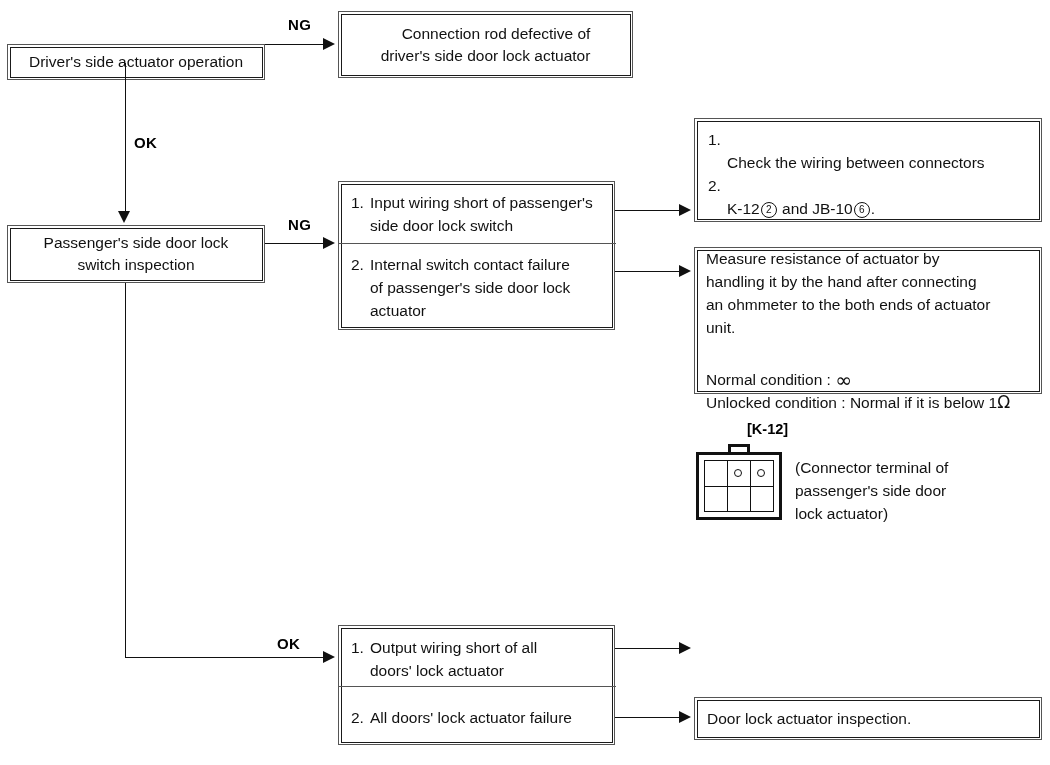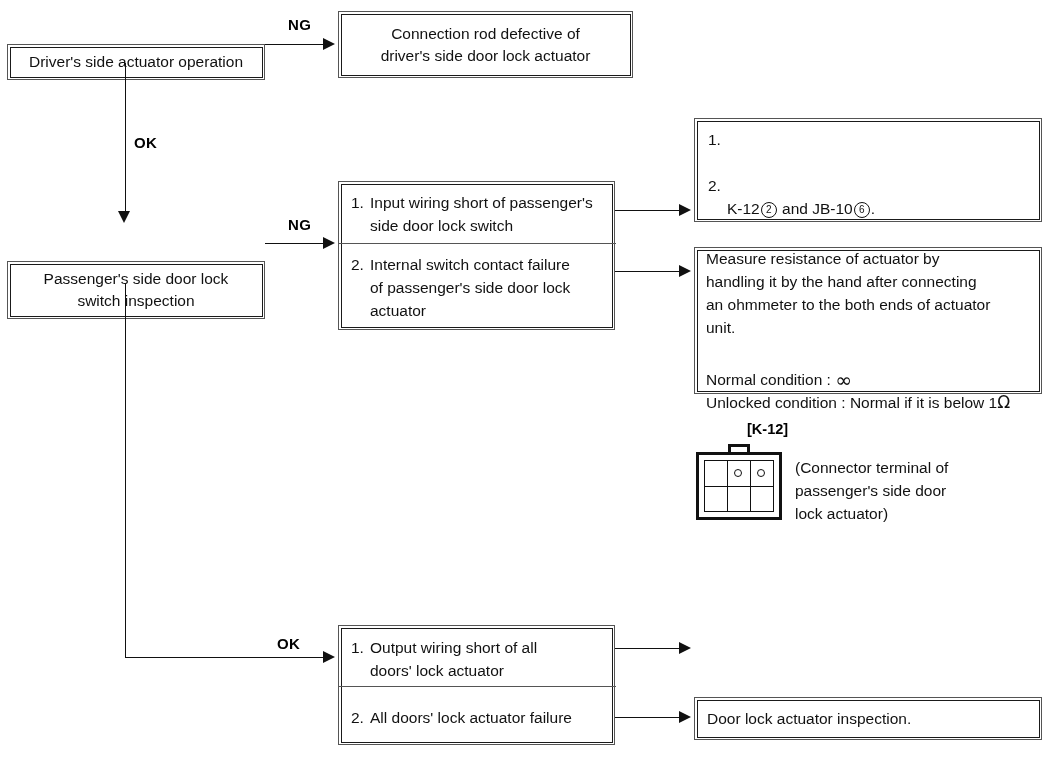--- a/index.html
+++ b/index.html
@@ -187,31 +187,31 @@
       <span class="cell-text">Driver's side actuator operation</span>
     </div>
   </div>
 
   <div class="hline" style="left:265px; top:44px; width:60px;"></div>
   <div class="arrow-right" style="left:323px; top:37.5px;"></div>
   <div class="label" style="left:288px; top:16px;">NG</div>
 
   <div class="box" style="left:338px; top:11px; width:295px; height:67px;">
     <div class="box-inner"></div>
-    <div class="cell center" style="left:0; top:0; right:0; bottom:0; padding:0 10px;">
+    <div class="cell center" style="left:0; top:0; right:0; bottom:0; padding:0 10px;text-align:right;">
       <span class="cell-text">Connection rod defective of
 driver's side door lock actuator</span>
     </div>
   </div>
 
   <div class="vline" style="left:125px; top:63px; height:150px;"></div>
   <div class="arrow-down" style="left:118px; top:211px;"></div>
   <div class="label" style="left:134px; top:134px;">OK</div>
 
-  <div class="box" style="left:7px; top:225px; width:258px; height:58px;margin-top:36px;">
+  <div class="box" style="left:7px; top:225px; width:258px; height:58px;">
     <div class="box-inner"></div>
     <div class="cell center" style="left:0; top:0; right:0; bottom:0; padding:0 8px;">
       <span class="cell-text">Passenger's side door lock
 switch inspection</span>
     </div>
   </div>
 
   <div class="hline" style="left:265px; top:243px; width:60px;"></div>
   <div class="arrow-right" style="left:323px; top:236.5px;"></div>
   <div class="label" style="left:288px; top:216px;">NG</div>
@@ -242,21 +242,21 @@
   <div class="hline" style="left:615px; top:271px; width:66px;"></div>
   <div class="arrow-right" style="left:679px; top:264.5px;"></div>
 
   <div class="box" style="left:694px; top:118px; width:348px; height:104px;">
     <div class="box-inner"></div>
   </div>
   <div class="numlist" style="left:708px; top:128px; width:326px;">
     <div class="li">
       <span class="num">1.</span>
       <span class="body">
-        <br>
+        <span>Check the wiring between connectors</span><br>
         <span>K-12</span><span class="circ">2</span><span> and JB-10</span><span class="circ">6</span><span>.</span>
       </span>
     </div>
   </div>
   <div class="numlist" style="left:708px; top:174px; width:326px;">
     <div class="li">
       <span class="num">2.</span>
       <span class="body">
         <br>
         <span>K-12</span><span class="circ">1</span><span> and ground.</span>

